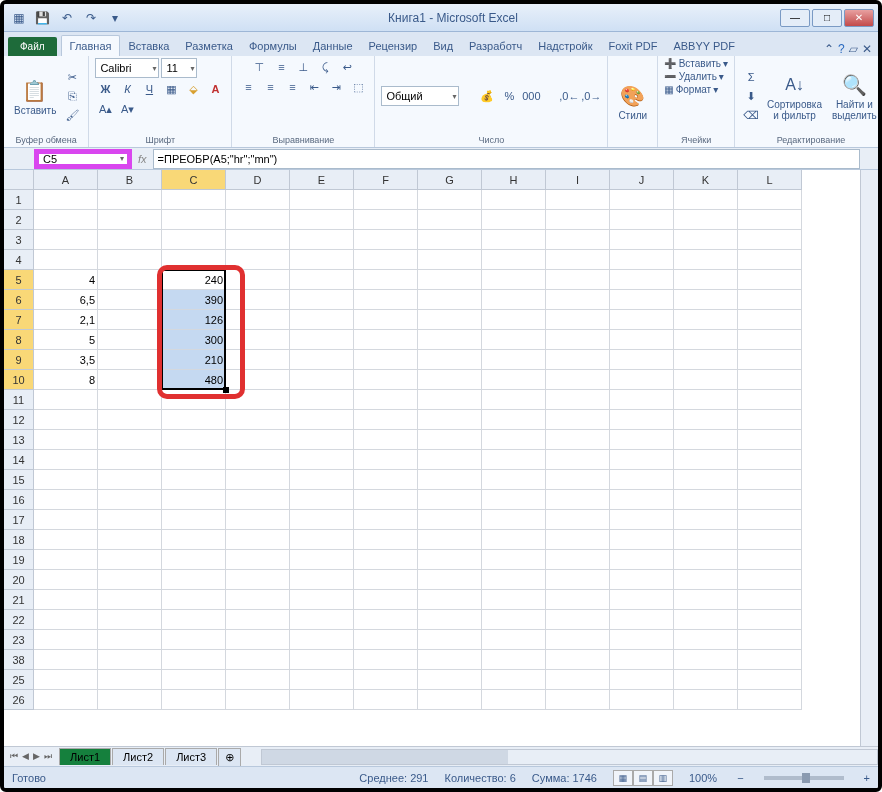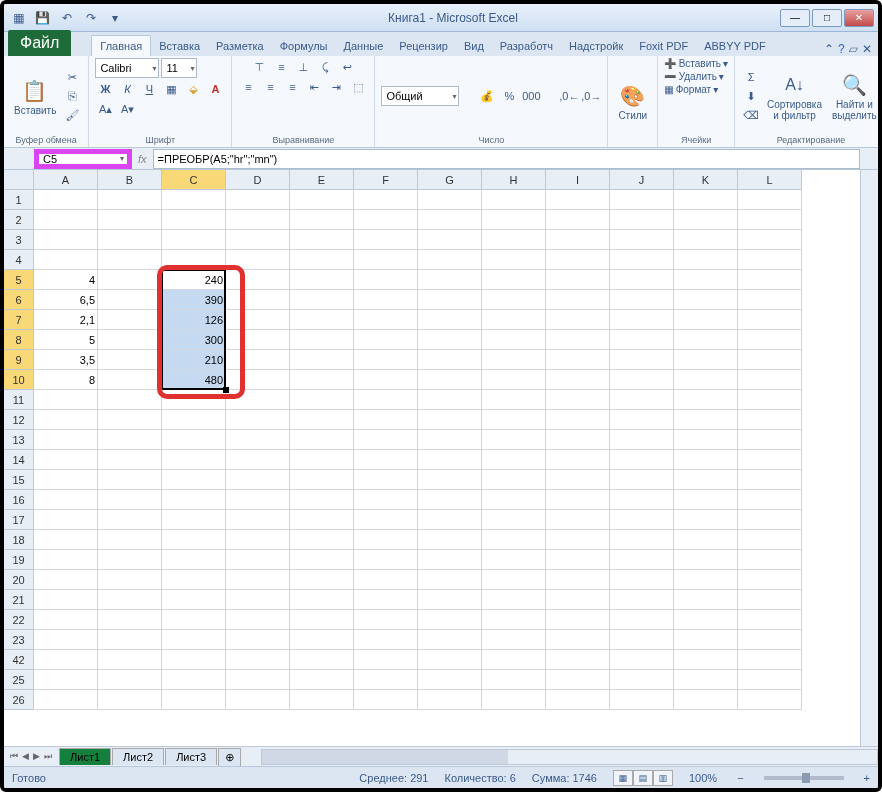--- a/index.html
+++ b/index.html
@@ -10,21 +10,21 @@
 .titlebar { height: 28px; background: linear-gradient(#e8f0fa,#cfe0f4); display: flex; align-items: center; padding: 0 4px; border-bottom: 1px solid #9db6d6; }
 .qat { display: flex; gap: 2px; align-items: center; }
 .qat-btn { width: 22px; height: 22px; display: flex; align-items: center; justify-content: center; font-size: 12px; color: #3a5a8a; }
 .title-text { flex: 1; text-align: center; font-size: 12px; color: #3a5a8a; }
 .win-controls { display: flex; gap: 2px; }
 .win-btn { width: 30px; height: 18px; border: 1px solid #7a9ac4; border-radius: 2px; display: flex; align-items: center; justify-content: center; font-size: 10px; background: #e4edf8; }
 .win-btn.close { background: linear-gradient(#e8a0a0,#c24a4a); color: #fff; }
 
 
 .ribbon-tabs { height: 24px; display: flex; align-items: flex-end; padding-left: 4px; background: #dce6f3; }
-.file-tab { background: #1e6b3a; color: #fff; padding: 4px 12px; font-size: 16px; border-radius: 2px 2px 0 0; margin-right: 20px; }
+.file-tab { background: #1e6b3a; color: #fff; padding: 4px 12px; font-size: 10px; border-radius: 2px 2px 0 0; margin-right: 4px; }
 .rtab { padding: 4px 8px; font-size: 11px; color: #3a5a8a; cursor: pointer; }
 .rtab.active { background: #f5f9fe; border: 1px solid #b8c8dc; border-bottom: none; border-radius: 2px 2px 0 0; }
 .ribbon-help { margin-left: auto; display: flex; gap: 4px; padding-right: 6px; }
 .ribbon-help span { font-size: 12px; color: #3a5a8a; }
 
 
 .ribbon { height: 92px; background: #f5f9fe; border-bottom: 1px solid #b8c8dc; display: flex; }
 .rgroup { border-right: 1px solid #d0dae8; padding: 2px 6px; display: flex; flex-direction: column; justify-content: space-between; }
 .rgroup-label { font-size: 9px; color: #5a6a80; text-align: center; padding-top: 1px; }
 .rgroup-body { display: flex; align-items: center; gap: 2px; flex: 1; }
@@ -290,21 +290,21 @@
             <div class="row-h">14</div>
             <div class="row-h">15</div>
             <div class="row-h">16</div>
             <div class="row-h">17</div>
             <div class="row-h">18</div>
             <div class="row-h">19</div>
             <div class="row-h">20</div>
             <div class="row-h">21</div>
             <div class="row-h">22</div>
             <div class="row-h">23</div>
-            <div class="row-h">42</div>
+            <div class="row-h">38</div>
             <div class="row-h">25</div>
             <div class="row-h">26</div>
           </div>
         <div class="cells" id="cells">
             <div class="grid-row">
               <div class="cell"></div>
               <div class="cell"></div>
               <div class="cell"></div>
               <div class="cell"></div>
               <div class="cell"></div>

